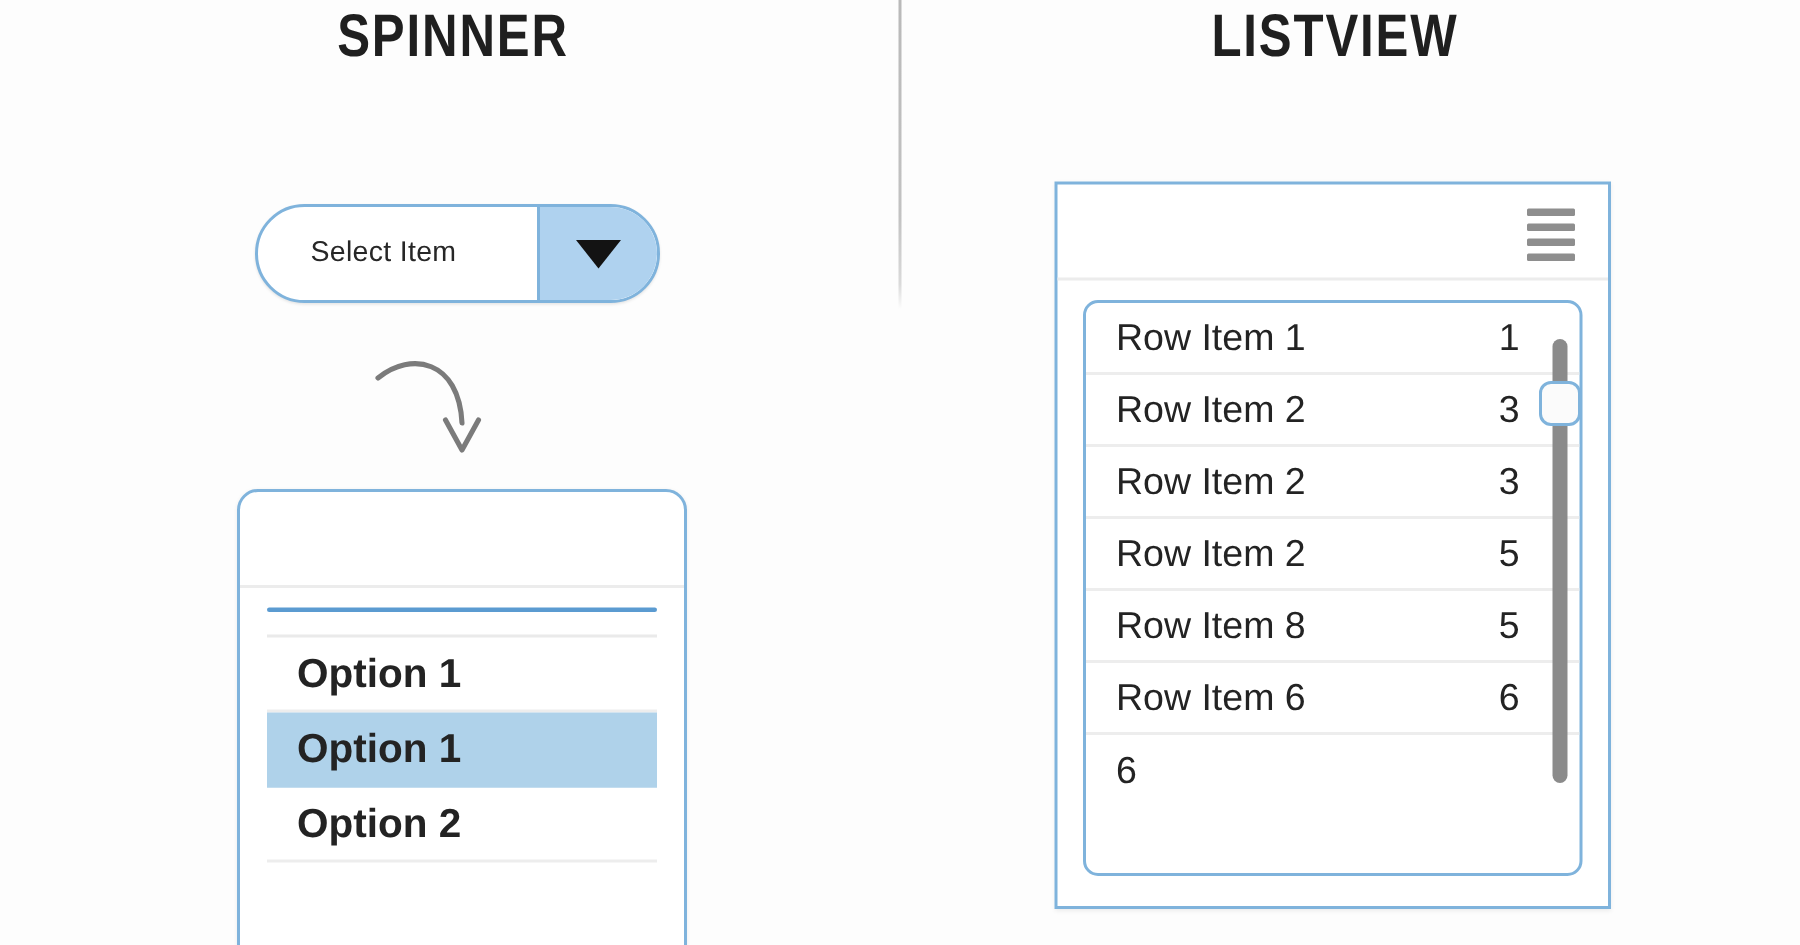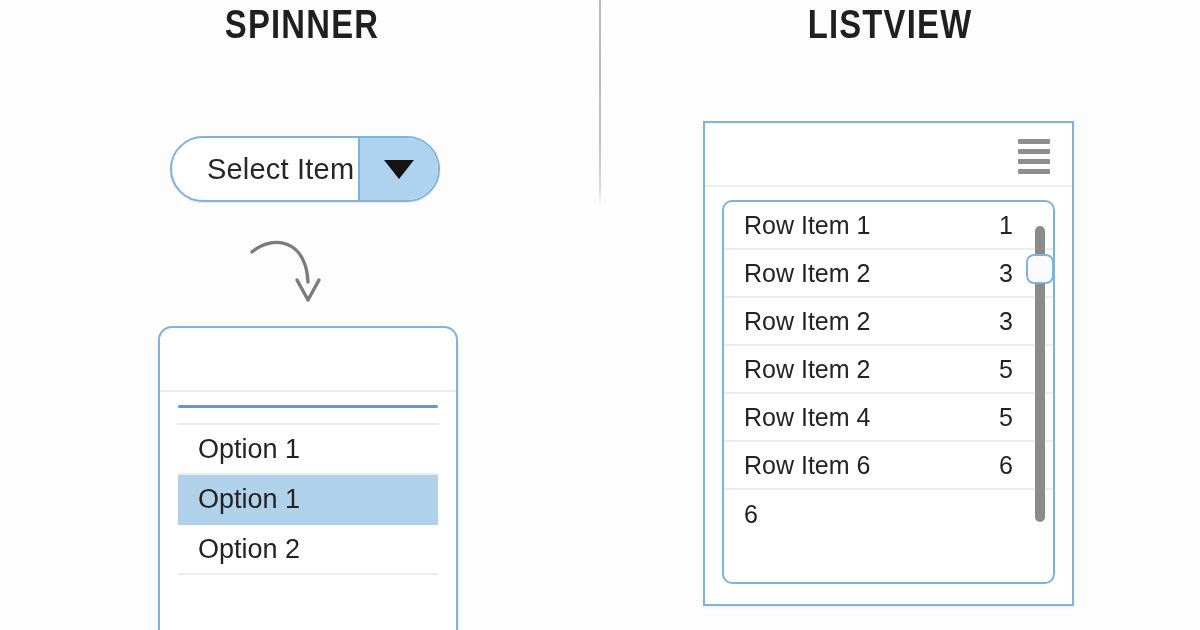--- a/index.html
+++ b/index.html
@@ -56,21 +56,21 @@
     display: flex;
     align-items: stretch;
     overflow: hidden;
     box-shadow: 0 1px 2px rgba(0,0,0,0.10);
   }
   .spinner-pill-label {
     flex: 1 1 auto;
     display: flex;
     align-items: center;
     padding-left: 35px;
-    font-size: 29px;
+    font-size: 19px;
     color: #272727;
     letter-spacing: 0.2px;
   }
   .spinner-pill-arrowbox {
     width: 78px;
     background: #afd2ef;
     border-left: 2px solid #7fb3dc;
     display: flex;
     align-items: center;
     justify-content: center;
@@ -119,20 +119,21 @@
     margin: 13px 18px 0 18px;
     border-radius: 2px;
   }
   .dd-rule-faint {
     height: 2px;
     background: #eaeaea;
     margin: 15px 18px 0 18px;
   }
   .dd-options {
     margin-top: 0;
+    font-weight: bold;
   }
   .dd-option {
     height: 50px;
     display: flex;
     align-items: center;
     padding-left: 20px;
     margin: 0 18px;
     font-size: 27px;
     color: #232323;
     border-bottom: 2px solid #ededed;
@@ -283,21 +284,21 @@
     </div>
     <div class="lv-row">
       <span>Row Item 2</span>
       <span class="lv-row-value">3</span>
     </div>
     <div class="lv-row">
       <span>Row Item 2</span>
       <span class="lv-row-value">5</span>
     </div>
     <div class="lv-row">
-      <span>Row Item 4</span>
+      <span>Row Item 8</span>
       <span class="lv-row-value">5</span>
     </div>
     <div class="lv-row">
       <span>Row Item 6</span>
       <span class="lv-row-value">6</span>
     </div>
     <div class="lv-row last">
       <span class="lv-row-value">6</span>
     </div>
   </div>

